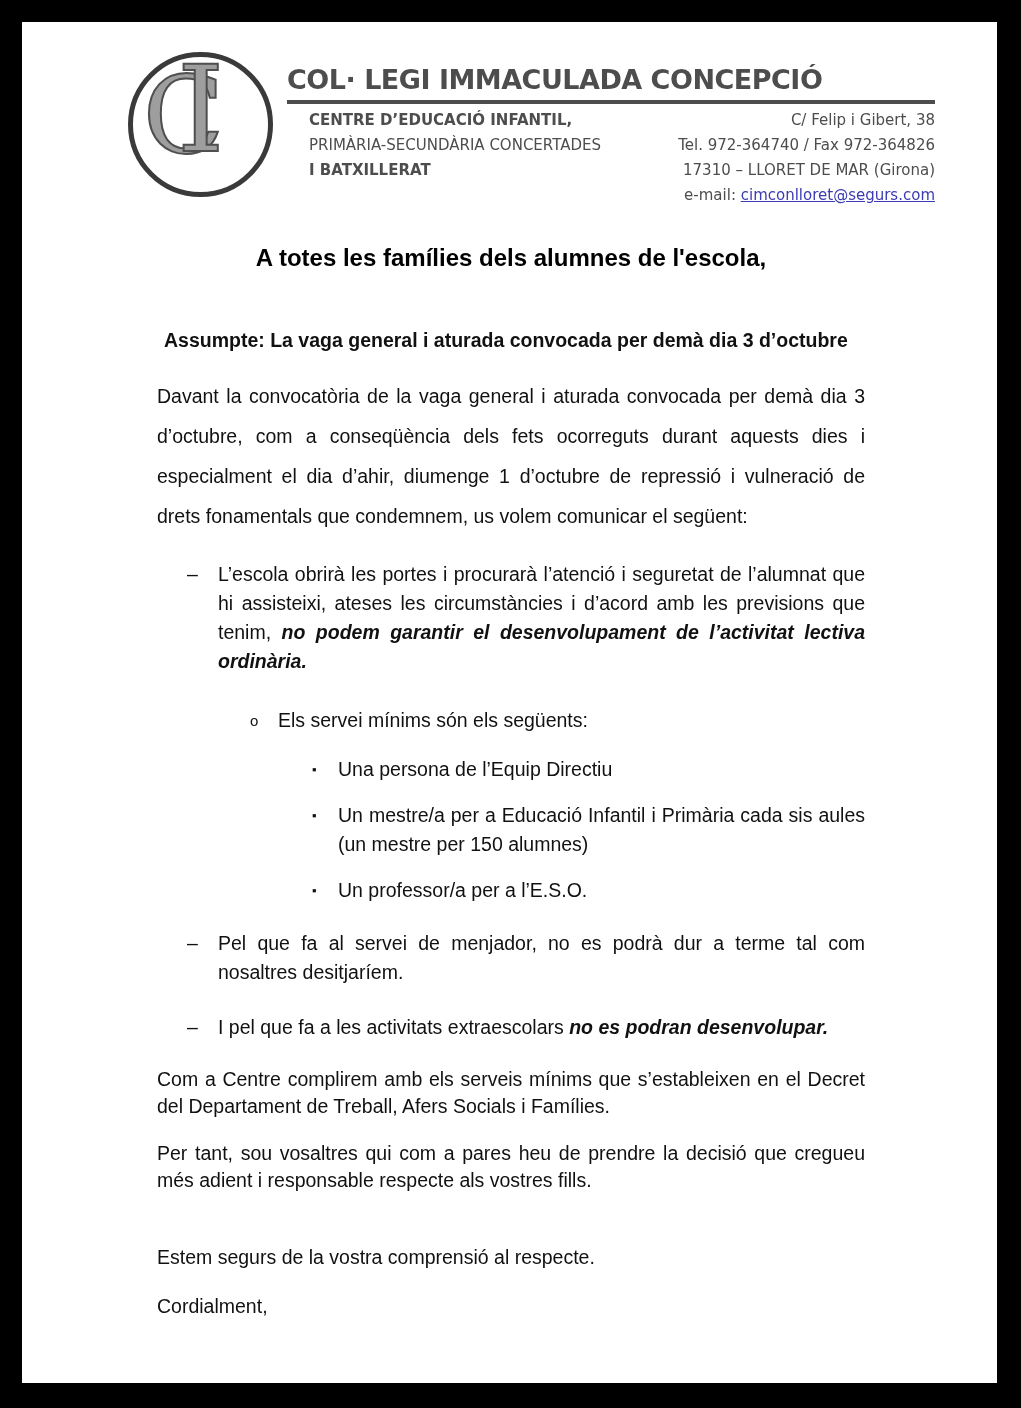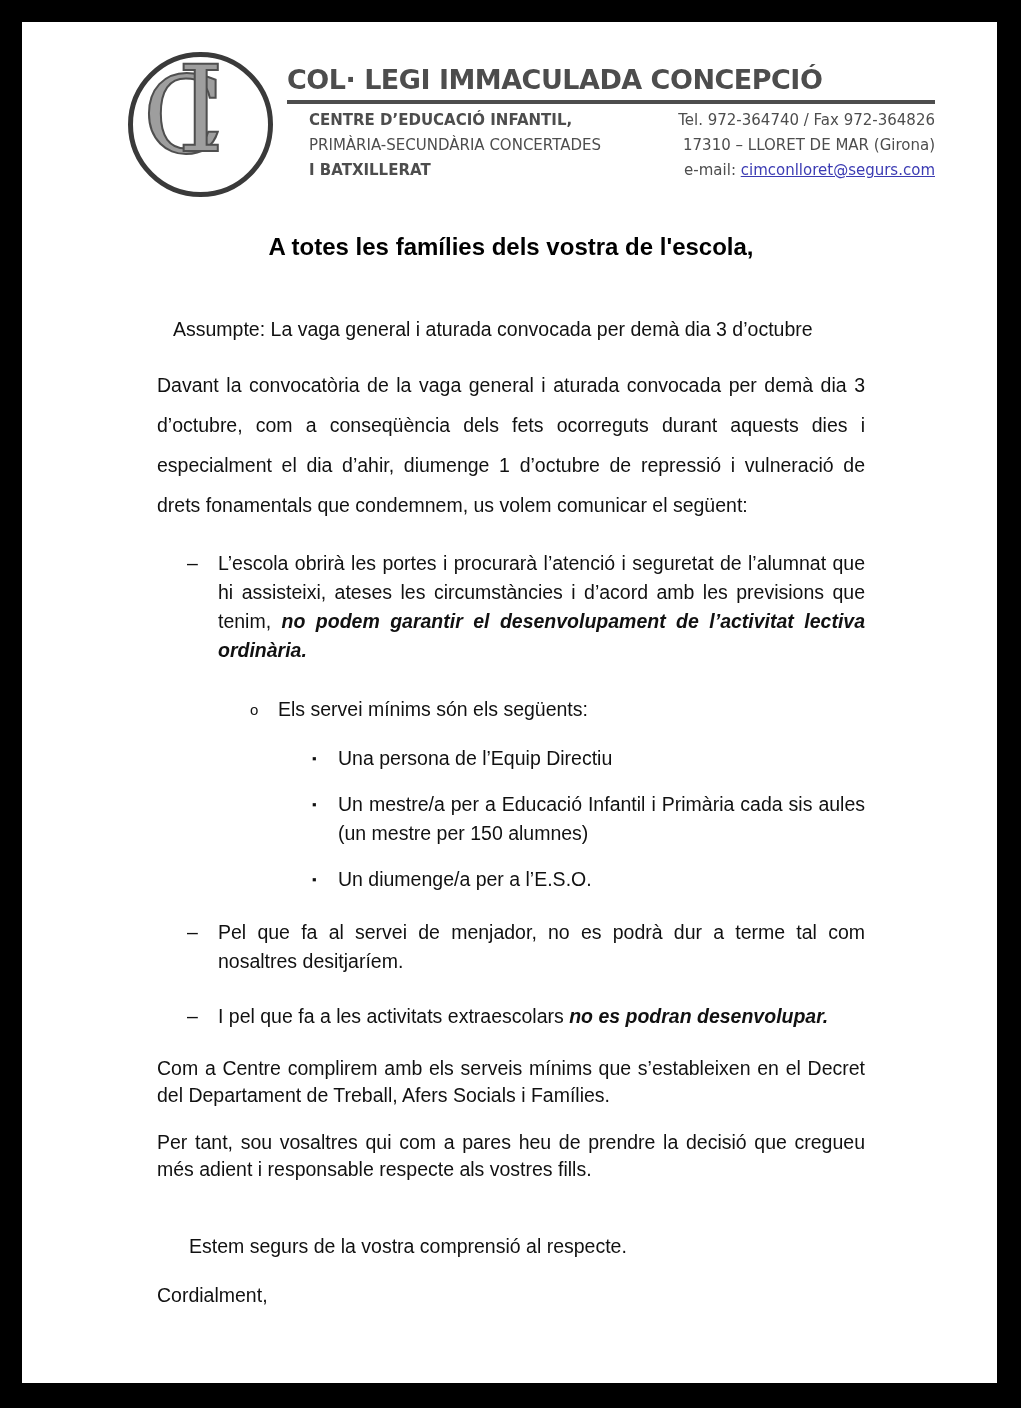--- a/index.html
+++ b/index.html
@@ -30,36 +30,36 @@
     letter-spacing:-0.5px;white-space:nowrap;
   }
   .head-rule{height:4px;background:#4d4d4d;margin-top:5px;}
   .head-cols{display:flex;justify-content:space-between;margin-top:4px;color:#4d4d4d;font-size:15px;line-height:25px;margin-left:22px;}
   .head-left .hl-bold{font-weight:bold;}
   .head-right{text-align:right;}
   .email-link{color:#3b3bb3;text-decoration:underline;cursor:pointer;}
   
   main{margin:0 132px 0 135px;font-size:19.5px;}
   .doc-title{margin:36px 0 0;text-align:center;font-size:24px;font-weight:bold;color:#000;}
-  .subject{margin:57px 16px 0;font-weight:normal;}
+  .subject{margin:57px 7px 0;font-weight:bold;}
   .jt{text-align:justify;}
   .intro{margin:24px 0 0;line-height:40px;}
   .para{line-height:27px;}
   .li{display:flex;line-height:29px;}
   .li .marker{flex:0 0 auto;}
   .li .li-text{flex:1 1 auto;}
   .li-dash{padding-left:30px;}
   .li-dash .marker{width:31px;}
   .li-circle{padding-left:93px;}
   .li-circle .marker{width:28px;font-size:15px;}
   .li-square{padding-left:155px;}
   .li-square .marker{width:26px;font-size:13px;}
   .emph{font-weight:bold;font-style:italic;}
   .mt24{margin-top:24px;} .mt30{margin-top:30px;} .mt20{margin-top:20px;}
-  .mt17{margin-top:17px;} .mt26{margin-top:26px;} .mt50{margin-top:50px;margin-left:32px;}
+  .mt17{margin-top:17px;} .mt26{margin-top:26px;} .mt50{margin-top:50px;}
   .mt22{margin-top:22px;}
 </style>
 </head>
 <body>
 
 <div class="page">
 
   <header class="letterhead">
     <div class="logo">
       <span class="logo-c">C</span>
@@ -68,30 +68,31 @@
     <div class="head-text">
       <h1 class="school-name">COL· LEGI IMMACULADA CONCEPCIÓ</h1>
       <div class="head-rule"></div>
       <div class="head-cols">
         <div class="head-left">
           <div class="hl-bold">CENTRE D’EDUCACIÓ INFANTIL,</div>
           <div>PRIMÀRIA-SECUNDÀRIA CONCERTADES</div>
           <div class="hl-bold">I BATXILLERAT</div>
         </div>
         <div class="head-right">
+          <div>C/ Felip i Gibert, 38</div>
           <div>Tel. 972-364740 / Fax 972-364826</div>
           <div>17310 – LLORET DE MAR (Girona)</div>
           <div><span>e-mail: </span><a class="email-link">cimconlloret@segurs.com</a></div>
         </div>
       </div>
     </div>
   </header>
 
   <main>
-    <h2 class="doc-title">A totes les famílies dels vostra de l'escola,</h2>
+    <h2 class="doc-title">A totes les famílies dels alumnes de l'escola,</h2>
 
     <p class="subject">Assumpte: La vaga general i aturada convocada per demà dia 3 d’octubre</p>
 
     <p class="intro jt">Davant la convocatòria de la vaga general i aturada convocada per demà dia  3 d’octubre, com a conseqüència dels fets ocorreguts durant aquests dies i especialment el dia d’ahir, diumenge 1 d’octubre de repressió i vulneració de drets fonamentals  que condemnem, us volem comunicar el següent:</p>
 
     <div class="li li-dash mt24">
       <span class="marker">–</span>
       <div class="li-text jt"><span>L’escola obrirà les portes i procurarà l’atenció i seguretat de l’alumnat que hi assisteixi, ateses les circumstàncies i d’acord amb les previsions que tenim, </span><span class="emph">no podem garantir el desenvolupament de l’activitat lectiva ordinària.</span></div>
     </div>
 
@@ -105,21 +106,21 @@
       <div class="li-text">Una persona de l’Equip Directiu</div>
     </div>
 
     <div class="li li-square mt17">
       <span class="marker">▪</span>
       <div class="li-text jt">Un mestre/a per a Educació Infantil i Primària cada sis aules (un mestre per 150 alumnes)</div>
     </div>
 
     <div class="li li-square mt17">
       <span class="marker">▪</span>
-      <div class="li-text">Un diumenge/a per a l’E.S.O.</div>
+      <div class="li-text">Un professor/a per a l’E.S.O.</div>
     </div>
 
     <div class="li li-dash mt24">
       <span class="marker">–</span>
       <div class="li-text jt">Pel que fa al servei de menjador, no es podrà dur a terme tal com nosaltres desitjaríem.</div>
     </div>
 
     <div class="li li-dash mt26">
       <span class="marker">–</span>
       <div class="li-text"><span>I pel que fa a les activitats extraescolars  </span><span class="emph">no es podran desenvolupar.</span></div>

